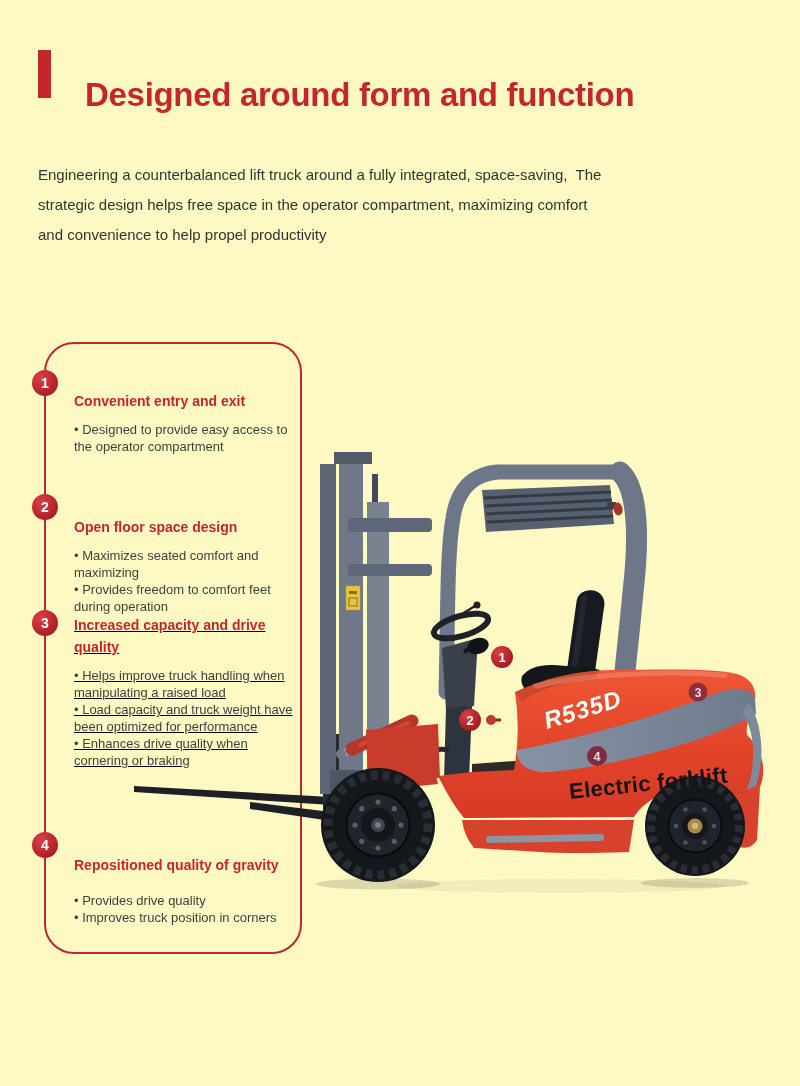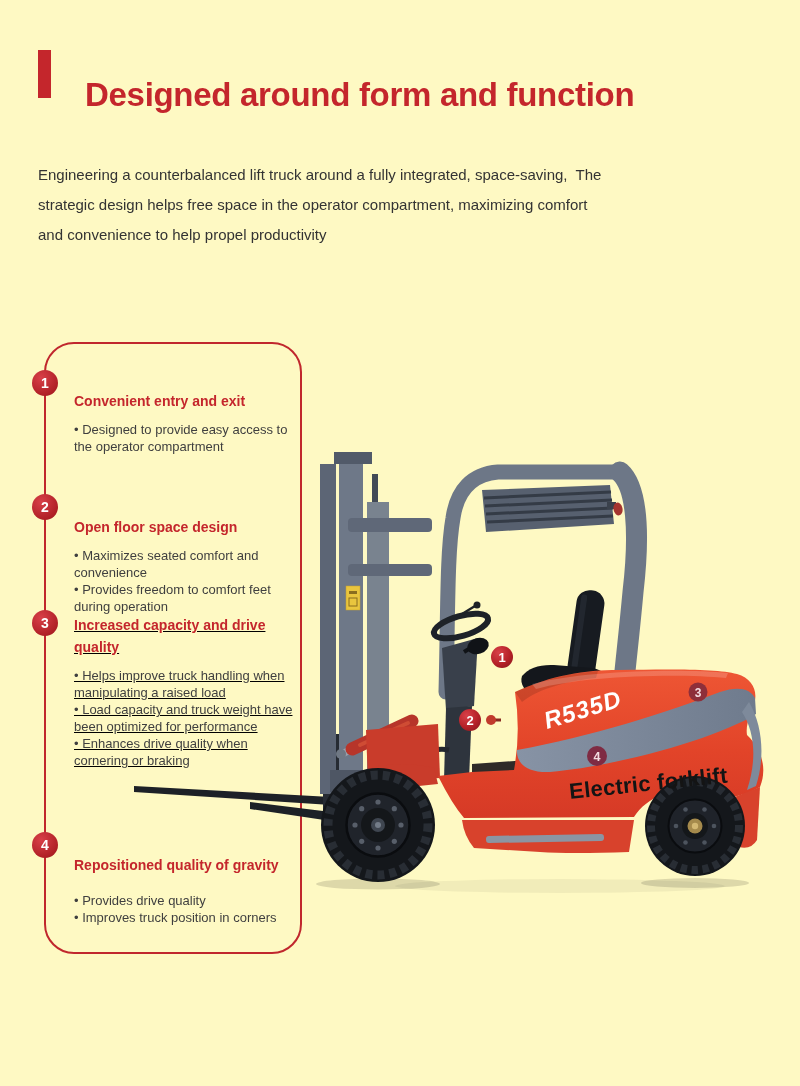--- a/index.html
+++ b/index.html
@@ -63,21 +63,21 @@
     <div class="feature feature1">
       <h3>Convenient entry and exit</h3>
       <div class="bullets">
         <div class="bullet">• Designed to provide easy access to the operator compartment</div>
       </div>
     </div>
 
     <div class="feature feature2">
       <h3>Open floor space design</h3>
       <div class="bullets">
-        <div class="bullet">• Maximizes seated comfort and convenience</div>
+        <div class="bullet">• Maximizes seated comfort and maximizing</div>
         <div class="bullet">• Provides freedom to comfort feet during operation</div>
       </div>
     </div>
 
     <div class="feature feature3">
       <h3>Increased capacity and drive quality</h3>
       <div class="bullets">
         <div class="bullet">• Helps improve truck handling when manipulating a raised load</div>
         <div class="bullet">• Load capacity and truck weight have been optimized for performance</div>
         <div class="bullet">• Enhances drive quality when cornering or braking</div>

